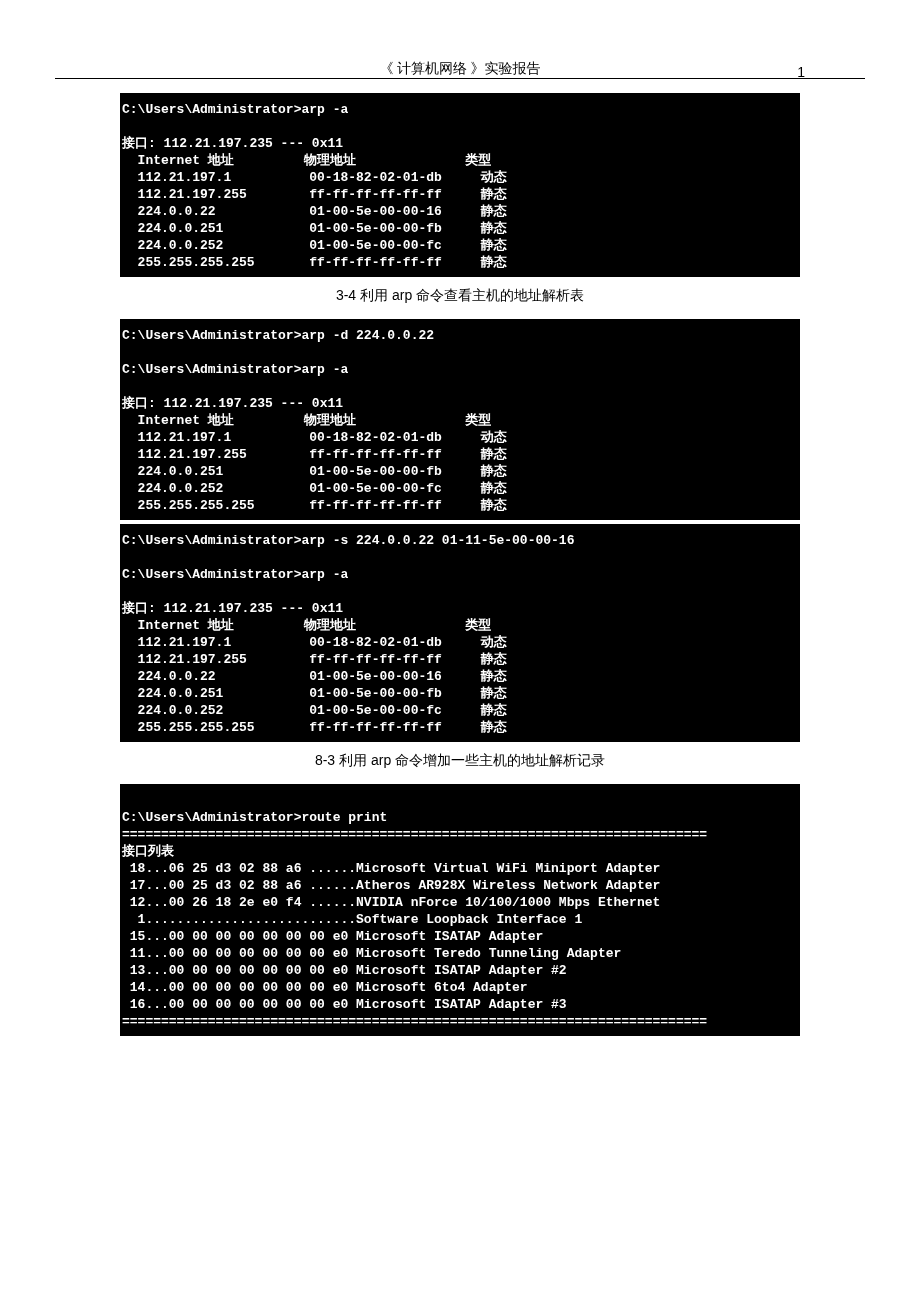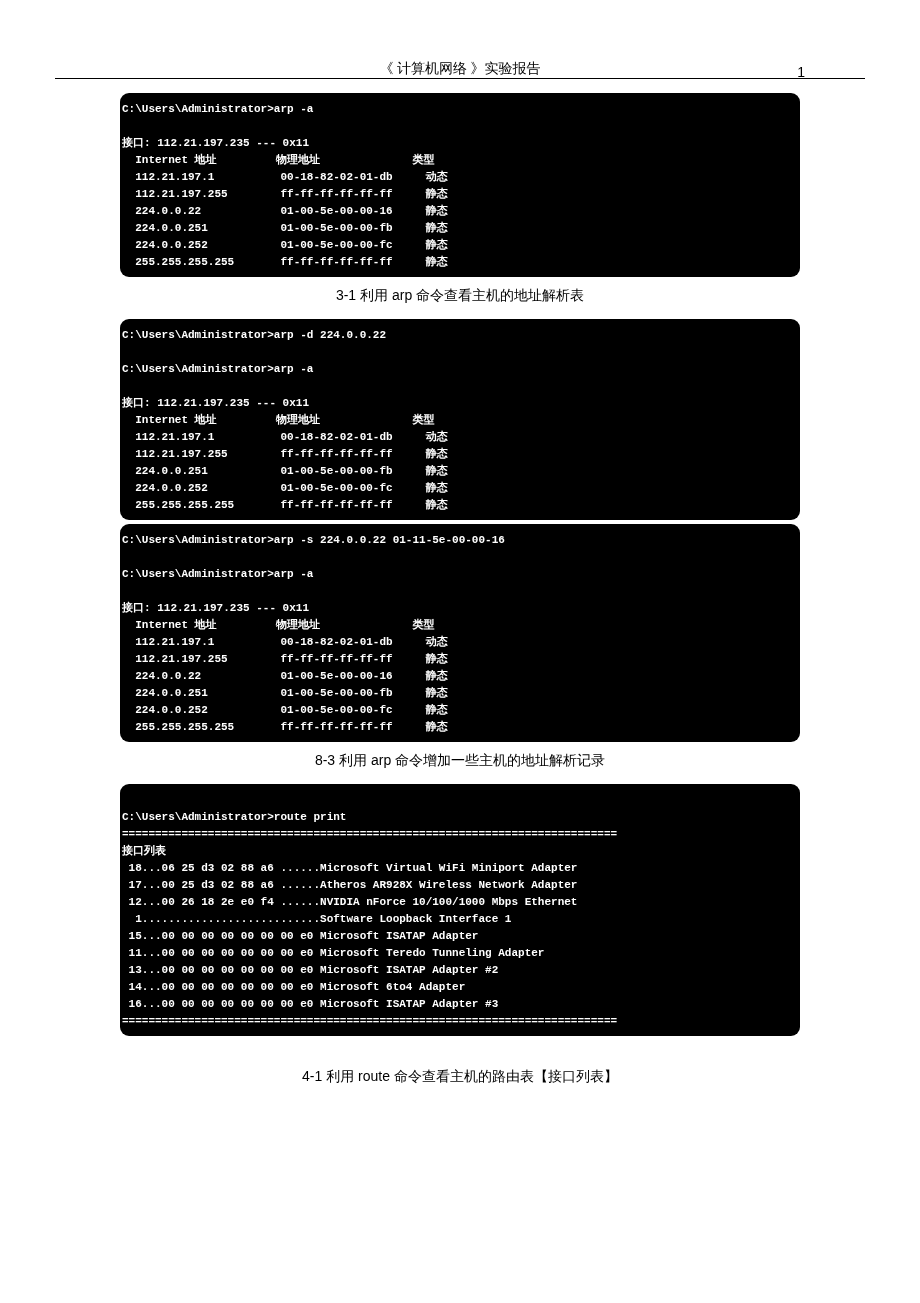--- a/index.html
+++ b/index.html
@@ -30,27 +30,26 @@
     }
     .hr {
       border: none;
       border-top: 1px solid #000;
       margin: 0 55px 14px 55px;
     }
     .terminal {
       background: #000;
       color: #fff;
       font-family: "Consolas", "Courier New", monospace;
-      font-size: 11px;
+      font-size: 13px;
       line-height: 17px;
       white-space: pre;
       margin: 0 120px 4px 120px;
       padding: 8px 0 6px 2px;
       overflow: hidden;
-      border-radius: 9px;
     }
     .caption {
       text-align: center;
       font-size: 14px;
       margin: 10px 0 14px 0;
       font-family: Arial, "SimSun", sans-serif;
     }
     .bold {
       font-weight: bold;
     }
@@ -71,21 +70,21 @@
 
 接口: 112.21.197.235 --- 0x11
   Internet 地址         物理地址              类型
   112.21.197.1          00-18-82-02-01-db     动态
   112.21.197.255        ff-ff-ff-ff-ff-ff     静态
   224.0.0.22            01-00-5e-00-00-16     静态
   224.0.0.251           01-00-5e-00-00-fb     静态
   224.0.0.252           01-00-5e-00-00-fc     静态
   255.255.255.255       ff-ff-ff-ff-ff-ff     静态
 </div>
-    <div class="caption">3-1  利用  arp  命令查看主机的地址解析表</div>
+    <div class="caption">3-4  利用  arp  命令查看主机的地址解析表</div>
   </div>
 
   <div>
     <div class="terminal bold">C:\Users\Administrator&gt;arp -d 224.0.0.22
 
 C:\Users\Administrator&gt;arp -a
 
 接口: 112.21.197.235 --- 0x11
   Internet 地址         物理地址              类型
   112.21.197.1          00-18-82-02-01-db     动态
@@ -121,16 +120,15 @@
  12...00 26 18 2e e0 f4 ......NVIDIA nForce 10/100/1000 Mbps Ethernet
   1...........................Software Loopback Interface 1
  15...00 00 00 00 00 00 00 e0 Microsoft ISATAP Adapter
  11...00 00 00 00 00 00 00 e0 Microsoft Teredo Tunneling Adapter
  13...00 00 00 00 00 00 00 e0 Microsoft ISATAP Adapter #2
  14...00 00 00 00 00 00 00 e0 Microsoft 6to4 Adapter
  16...00 00 00 00 00 00 00 e0 Microsoft ISATAP Adapter #3
 ===========================================================================
 </div>
     <br>
-    <div class="caption">4-1 利用  route 命令查看主机的路由表【接口列表】</div>
   </div>
 
 </div>
 
 </body></html>

